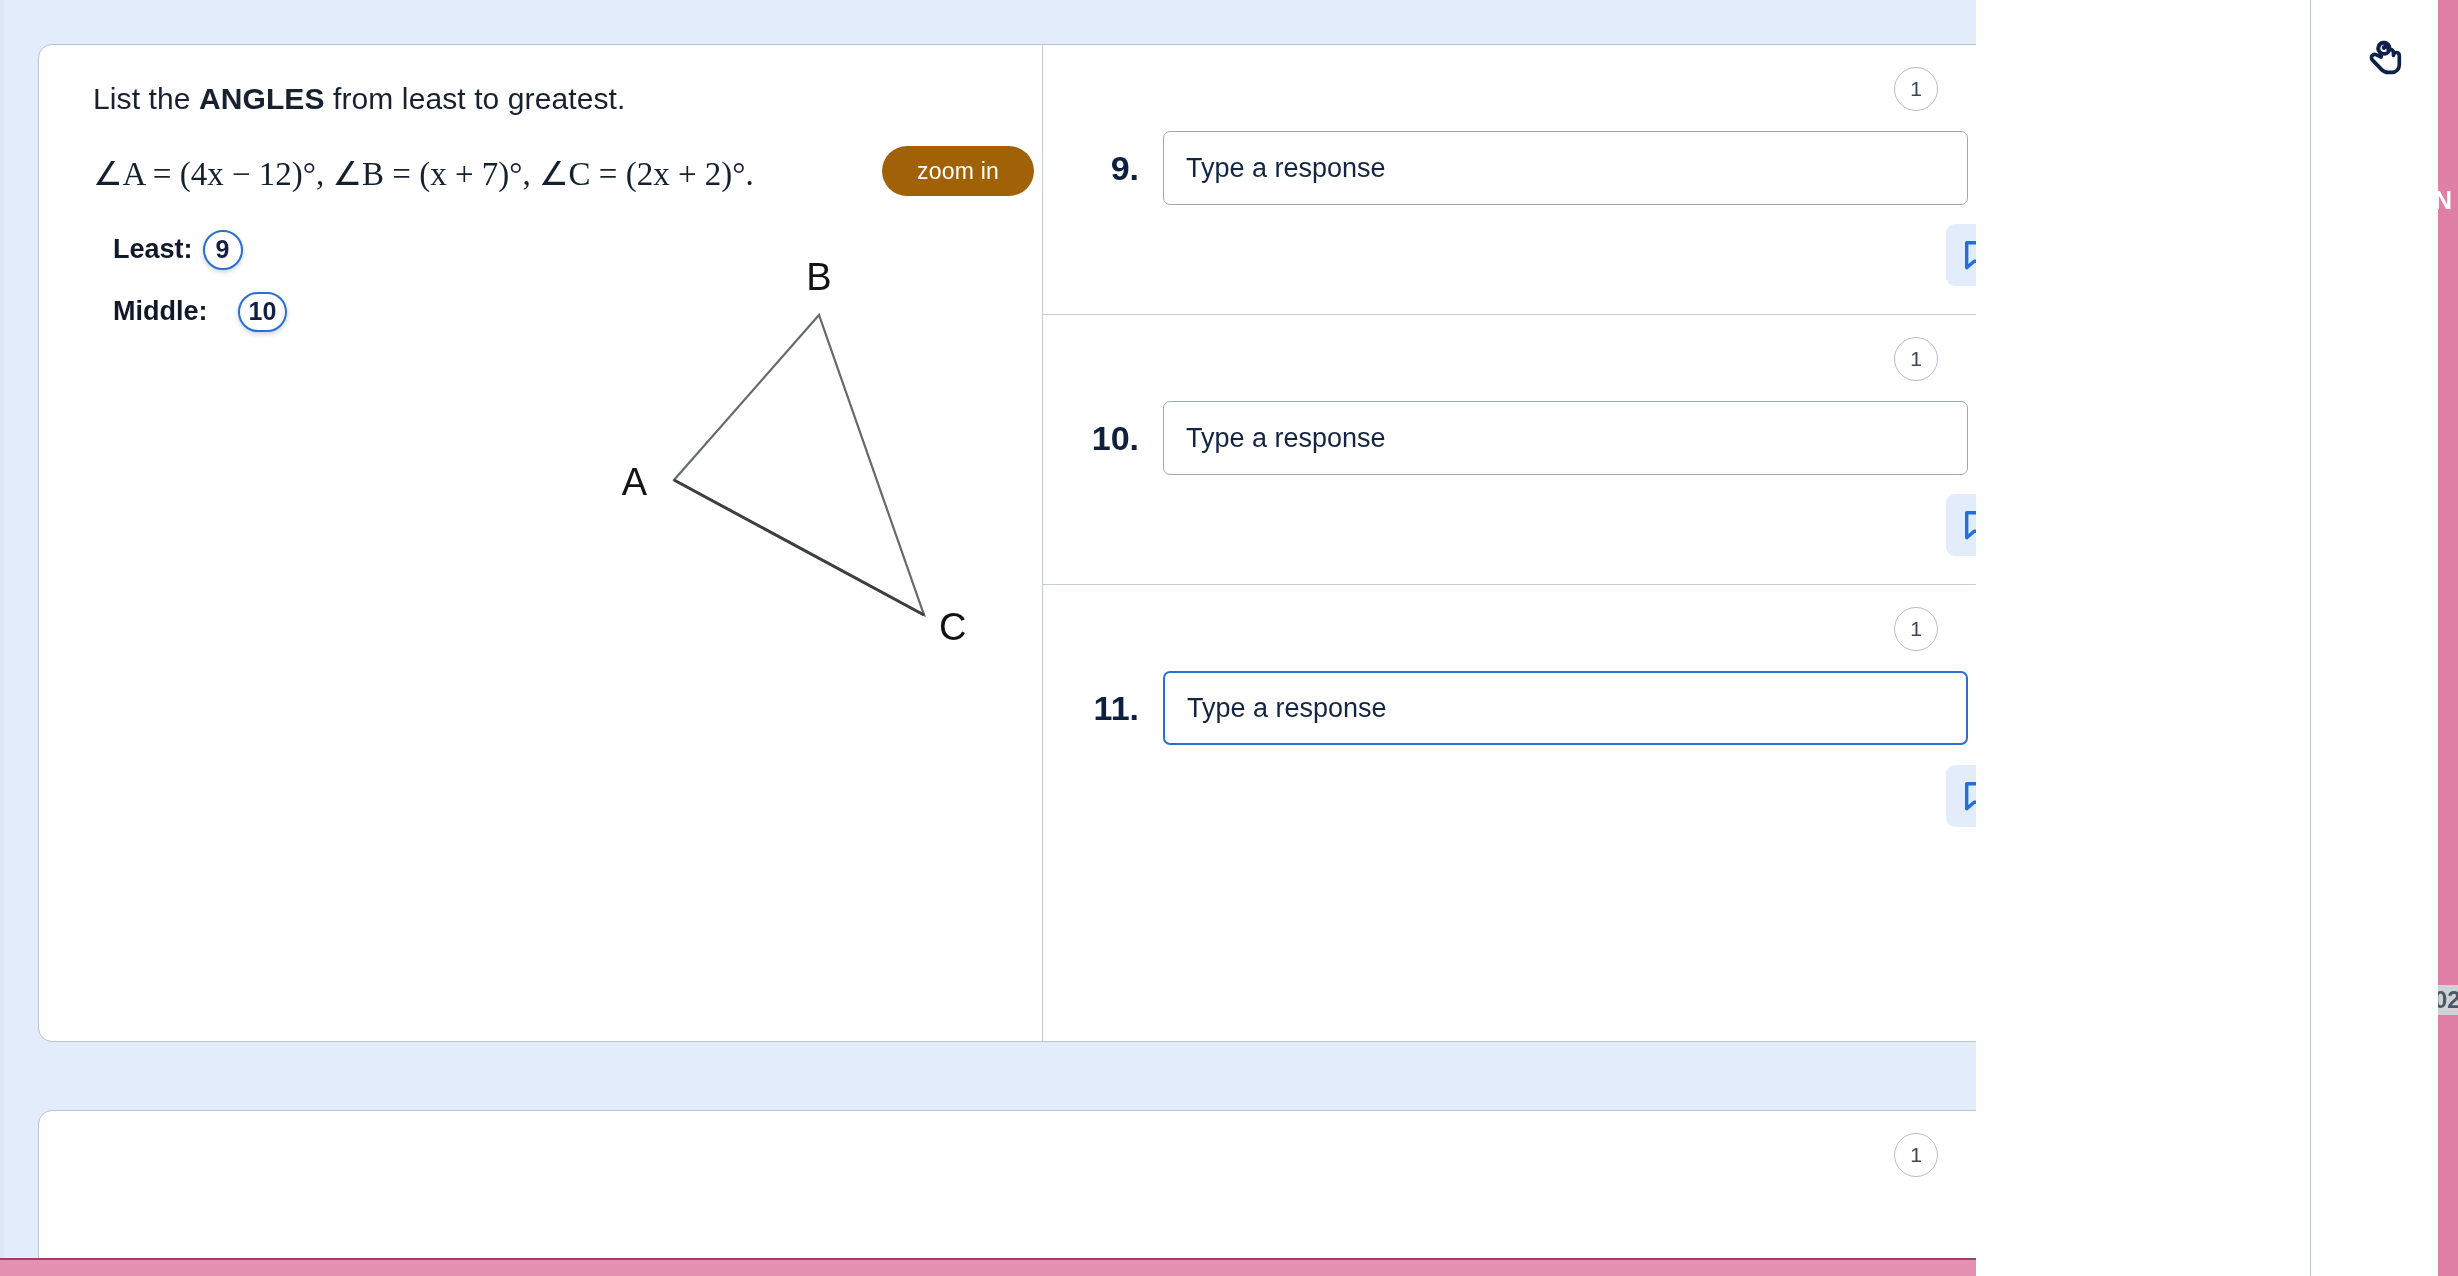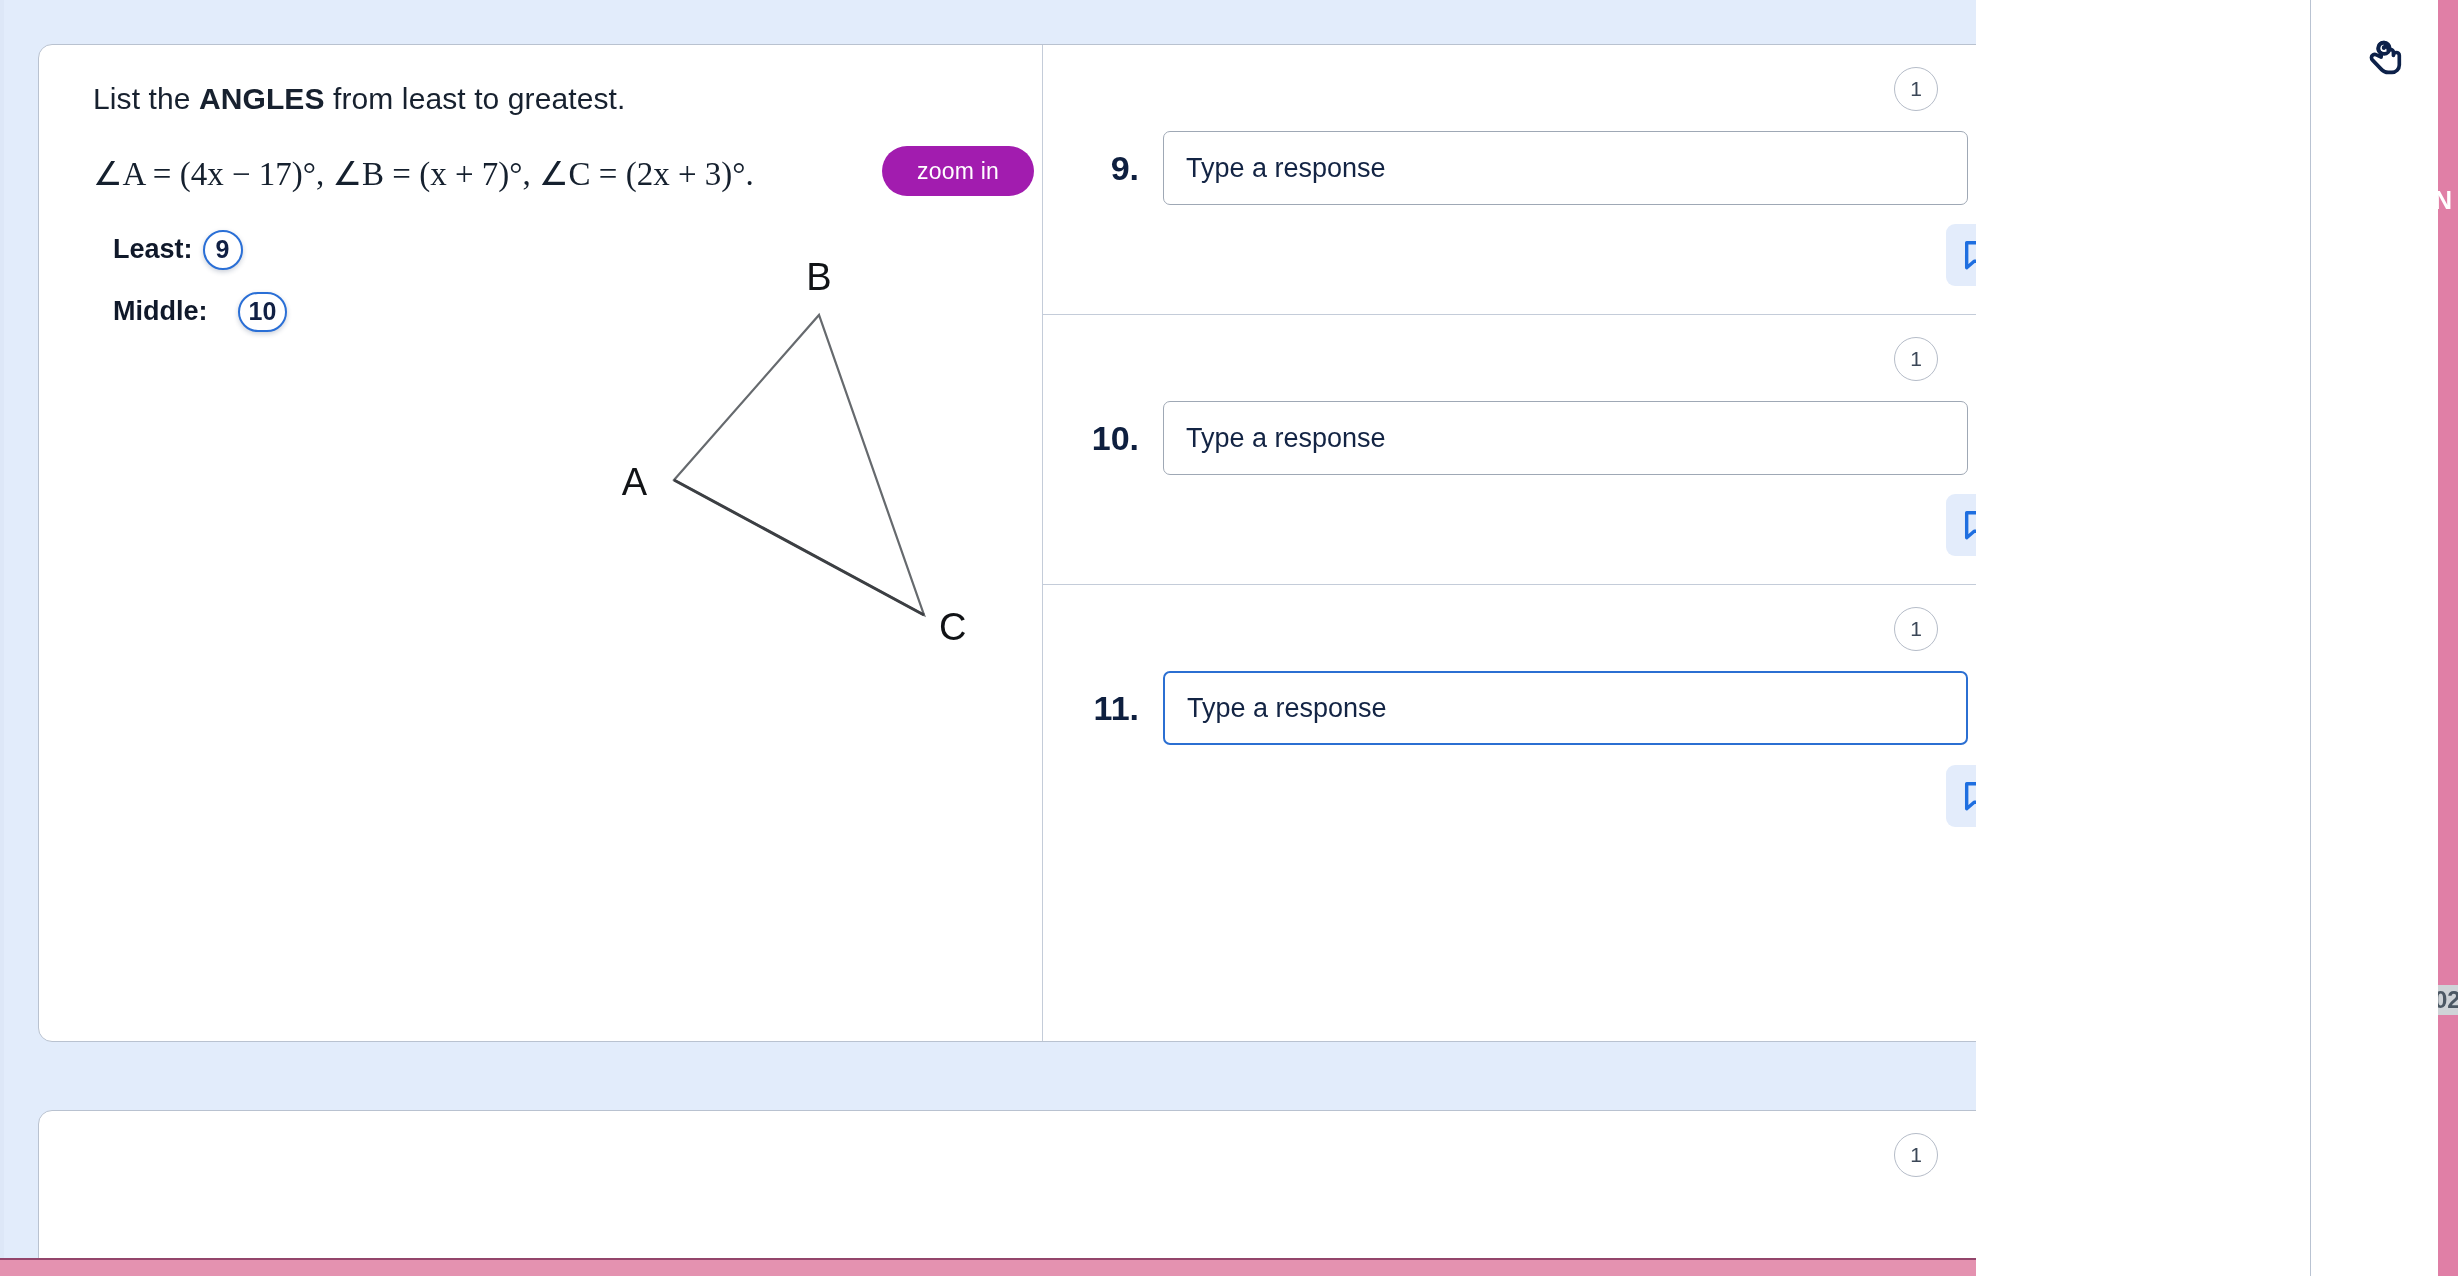--- a/index.html
+++ b/index.html
@@ -73,21 +73,21 @@
     font-size: 25px; font-weight: 700;
     box-shadow: 0 2px 5px rgba(20,40,80,.22);
   }
   .pill.offset-1 { margin-left: 20px; }
   .pill.offset-2 { margin-left: 32px; position: relative; top: 10px; }
 
   
   .zoom-btn {
     position: absolute; left: 843px; top: 101px;
     width: 152px; height: 50px;
-    background: #a21caf; color: #ffffff;
+    background: #a16207; color: #ffffff;
     border: none; border-radius: 999px;
     font-family: "Liberation Sans", sans-serif;
     font-size: 23px; letter-spacing: .2px;
     display: flex; align-items: center; justify-content: center;
     cursor: pointer;
   }
 
   
   .figure { position: absolute; left: 540px; top: 195px; width: 440px; height: 430px; }
   .figure svg { display: block; }
@@ -203,21 +203,21 @@
       <div class="card-inner">
 
         <div class="col-divider"></div>
 
         <div class="prompt-col">
 
           <div class="prompt-head">
             <span>List the </span><b>ANGLES</b><span> from least to greatest.</span>
           </div>
 
-          <div class="mathline">∠A = (4x − 17)°, ∠B = (x + 7)°, ∠C = (2x + 3)°.</div>
+          <div class="mathline">∠A = (4x − 12)°, ∠B = (x + 7)°, ∠C = (2x + 2)°.</div>
 
           <div class="answer-rows">
             <div class="arow">
               <span class="lbl">Least:</span>
               <span class="pill">9</span>
             </div>
             <div class="arow">
               <span class="lbl">Middle:</span>
               <span class="pill offset-1">10</span>
             </div>

